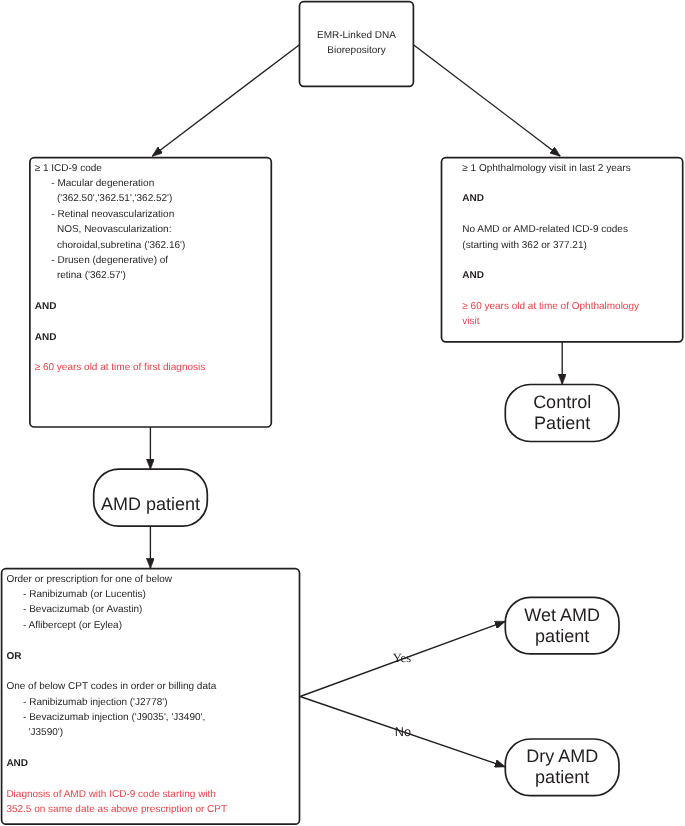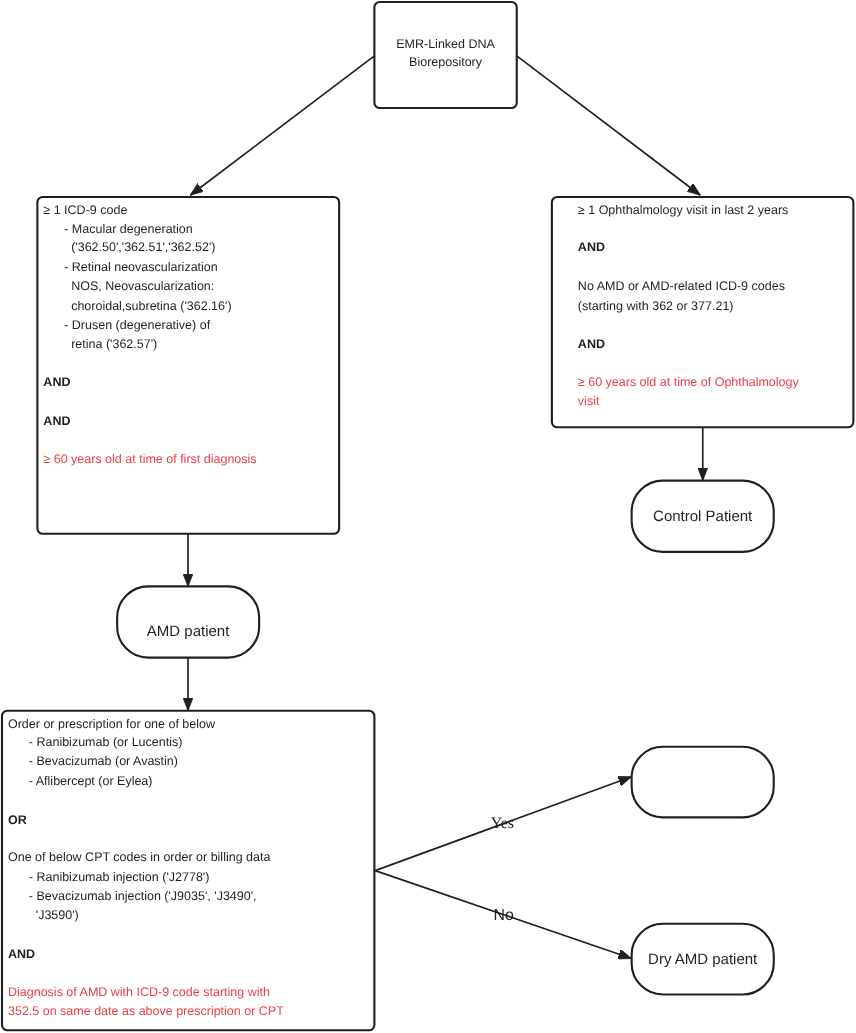--- a/index.html
+++ b/index.html
@@ -5,21 +5,21 @@
   html,body{margin:0;padding:0;background:#ffffff;}
   body{width:685px;height:826px;position:relative;overflow:hidden;
        font-family:"Liberation Sans",sans-serif;color:#231f20;
        -webkit-font-smoothing:antialiased;
        text-rendering:geometricPrecision;}
   .canvas{position:absolute;left:0;top:0;width:685px;height:826px;
           will-change:transform;}
   svg.edges{position:absolute;left:0;top:0;width:685px;height:826px;overflow:visible;}
   .node{position:absolute;box-sizing:border-box;background:transparent;}
   .pill{display:flex;align-items:center;justify-content:center;
-        font-size:12px;}
+        font-size:18px;text-align:center;}
   .txt{font-size:10px;line-height:15.35px;white-space:pre;}
   .body{position:absolute;left:4.8px;top:3.2px;right:2px;}
   .body > .txt + .txt{margin-top:15.35px;}
   .b{font-weight:bold;}
   .r{color:#ea4148;}
   .lbl{position:absolute;font-size:12.7px;line-height:15.35px;white-space:pre;}
   .ctr{text-align:center;}
 </style>
 </head>
 <body>
@@ -87,20 +87,23 @@
   <div class="node" style="left:1.6px;top:568.6px;width:297.9px;height:255.6px;padding-left:16px;">
     <div class="body">
       <div class="txt"><span>Order or prescription for one of below</span><br><span>      - Ranibizumab (or Lucentis)</span><br><span>      - Bevacizumab (or Avastin)</span><br><span>      - Aflibercept (or Eylea)</span></div>
       <div class="txt b"><span>OR</span></div>
       <div class="txt"><span>One of below CPT codes in order or billing data</span><br><span>      - Ranibizumab injection ('J2778')</span><br><span>      - Bevacizumab injection ('J9035', 'J3490',</span><br><span>        'J3590')</span></div>
       <div class="txt b"><span>AND</span></div>
       <div class="txt r"><span>Diagnosis of AMD with ICD-9 code starting with</span><br><span>352.5 on same date as above prescription or CPT</span></div>
     </div>
   </div>
 
+  <div class="node pill" style="left:505.3px;top:597.4px;width:113.7px;height:56.5px;">
+    <span>Wet AMD patient</span>
+  </div>
 
   <div class="node pill" style="left:505.3px;top:739px;width:113.7px;height:56.6px;">
     <span>Dry AMD patient</span>
   </div>
 
   <span class="lbl" style="left:392.7px;top:651.4px;font-family:Liberation Serif, serif;">Yes</span>
   <span class="lbl" style="left:394.8px;top:724.5px;">No</span>
 
 </div>
 

